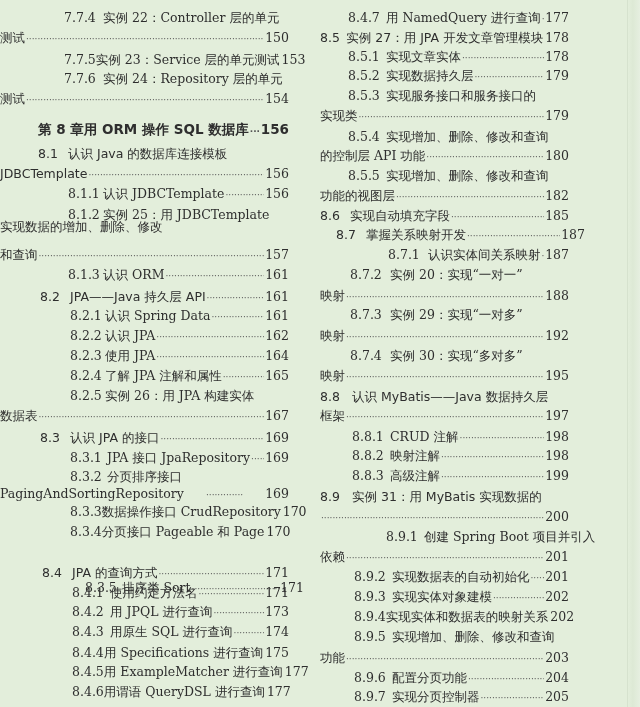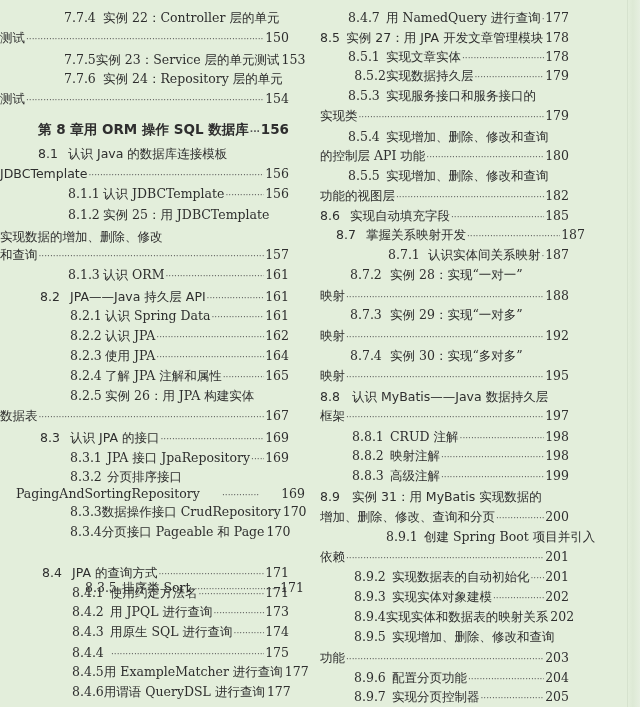--- a/index.html
+++ b/index.html
@@ -83,21 +83,21 @@
     <div class="entry" style="left: 68px; top: 184px; width: 221px;">
       <span class="num" style="width: 35px;">8.1.1</span>
       <span class="title">认识 JDBCTemplate</span>
       <span class="dots"></span>
       <span class="page">156</span>
     </div>
     <div class="entry" style="left: 68px; top: 205px; width: 221px;">
       <span class="num" style="width: 35px;">8.1.2</span>
       <span class="title">实例 25：用 JDBCTemplate</span>
     </div>
-    <div class="entry" style="left: 0px; top: 227px; width: 289px;">
+    <div class="entry" style="left: 0px; top: 217px; width: 289px;">
       <span class="title">实现数据的增加、删除、修改</span>
     </div>
     <div class="entry" style="left: 0px; top: 245px; width: 289px;">
       <span class="title">和查询</span>
       <span class="dots"></span>
       <span class="page">157</span>
     </div>
     <div class="entry" style="left: 68px; top: 265px; width: 221px;">
       <span class="num" style="width: 35px;">8.1.3</span>
       <span class="title">认识 ORM</span>
@@ -152,21 +152,21 @@
     <div class="entry" style="left: 70px; top: 448px; width: 219px;">
       <span class="num" style="width: 37px;">8.3.1</span>
       <span class="title">JPA 接口 JpaRepository</span>
       <span class="dots"></span>
       <span class="page">169</span>
     </div>
     <div class="entry" style="left: 70px; top: 467px; width: 219px;">
       <span class="num" style="width: 37px;">8.3.2</span>
       <span class="title">分页排序接口</span>
     </div>
-    <div class="entry" style="left: 16px; top: 484px; width: 289px; gap: 21px;">
+    <div class="entry" style="left: 0px; top: 484px; width: 289px; gap: 21px;">
       <span class="title">PagingAndSortingRepository</span>
       <span class="dots"></span>
       <span class="page">169</span>
     </div>
     <div class="entry" style="left: 70px; top: 502px; width: 219px;">
       <span class="num" style="width: 37px;">8.3.3</span>
       <span class="title">数据操作接口 CrudRepository</span>
       <span class="dots"></span>
       <span class="page">170</span>
     </div>
@@ -201,20 +201,21 @@
       <span class="page">173</span>
     </div>
     <div class="entry" style="left: 72px; top: 622px; width: 217px;">
       <span class="num" style="width: 38px;">8.4.3</span>
       <span class="title">用原生 SQL 进行查询</span>
       <span class="dots"></span>
       <span class="page">174</span>
     </div>
     <div class="entry" style="left: 72px; top: 643px; width: 217px;">
       <span class="num" style="width: 38px;">8.4.4</span>
+      <span class="title">用 Specifications 进行查询</span>
       <span class="dots"></span>
       <span class="page">175</span>
     </div>
     <div class="entry" style="left: 72px; top: 662px; width: 217px;">
       <span class="num" style="width: 38px;">8.4.5</span>
       <span class="title">用 ExampleMatcher 进行查询</span>
       <span class="dots"></span>
       <span class="page">177</span>
     </div>
     <div class="entry" style="left: 72px; top: 682px; width: 217px;">
@@ -236,21 +237,21 @@
       <span class="title sans">实例 27：用 JPA 开发文章管理模块</span>
       <span class="dots"></span>
       <span class="page">178</span>
     </div>
     <div class="entry" style="left: 28px; top: 47px; width: 221px;">
       <span class="num" style="width: 38px;">8.5.1</span>
       <span class="title">实现文章实体</span>
       <span class="dots"></span>
       <span class="page">178</span>
     </div>
-    <div class="entry" style="left: 28px; top: 66px; width: 221px; text-align: right;">
+    <div class="entry" style="left: 28px; top: 66px; width: 221px;">
       <span class="num" style="width: 38px;">8.5.2</span>
       <span class="title">实现数据持久层</span>
       <span class="dots"></span>
       <span class="page">179</span>
     </div>
     <div class="entry" style="left: 28px; top: 86px; width: 221px;">
       <span class="num" style="width: 38px;">8.5.3</span>
       <span class="title">实现服务接口和服务接口的</span>
     </div>
     <div class="entry" style="left: 0px; top: 106px; width: 249px;">
@@ -289,21 +290,21 @@
       <span class="page">187</span>
     </div>
     <div class="entry" style="left: 30px; top: 245px; width: 219px;">
       <span class="num" style="width: 40px; margin-left: 38px;">8.7.1</span>
       <span class="title">认识实体间关系映射</span>
       <span class="dots"></span>
       <span class="page">187</span>
     </div>
     <div class="entry" style="left: 30px; top: 265px; width: 219px;">
       <span class="num" style="width: 40px;">8.7.2</span>
-      <span class="title">实例 28：实现“一对一”</span>
+      <span class="title">实例 20：实现“一对一”</span>
     </div>
     <div class="entry" style="left: 0px; top: 286px; width: 249px;">
       <span class="title">映射</span>
       <span class="dots"></span>
       <span class="page">188</span>
     </div>
     <div class="entry" style="left: 30px; top: 305px; width: 219px;">
       <span class="num" style="width: 40px;">8.7.3</span>
       <span class="title">实例 29：实现“一对多”</span>
     </div>
@@ -346,21 +347,20 @@
       <span class="num" style="width: 38px;">8.8.3</span>
       <span class="title">高级注解</span>
       <span class="dots"></span>
       <span class="page">199</span>
     </div>
     <div class="entry" style="left: 0px; top: 487px; width: 249px;">
       <span class="num sans" style="width: 32px;">8.9</span>
       <span class="title sans">实例 31：用 MyBatis 实现数据的</span>
     </div>
     <div class="entry" style="left: 0px; top: 507px; width: 249px;">
-      <span class="title sans">增加、删除、修改、查询和分页</span>
       <span class="dots"></span>
       <span class="page">200</span>
     </div>
     <div class="entry" style="left: 34px; top: 527px; width: 215px; margin-left: 32px;">
       <span class="num" style="width: 38px;">8.9.1</span>
       <span class="title">创建 Spring Boot 项目并引入</span>
     </div>
     <div class="entry" style="left: 0px; top: 547px; width: 249px;">
       <span class="title">依赖</span>
       <span class="dots"></span>

